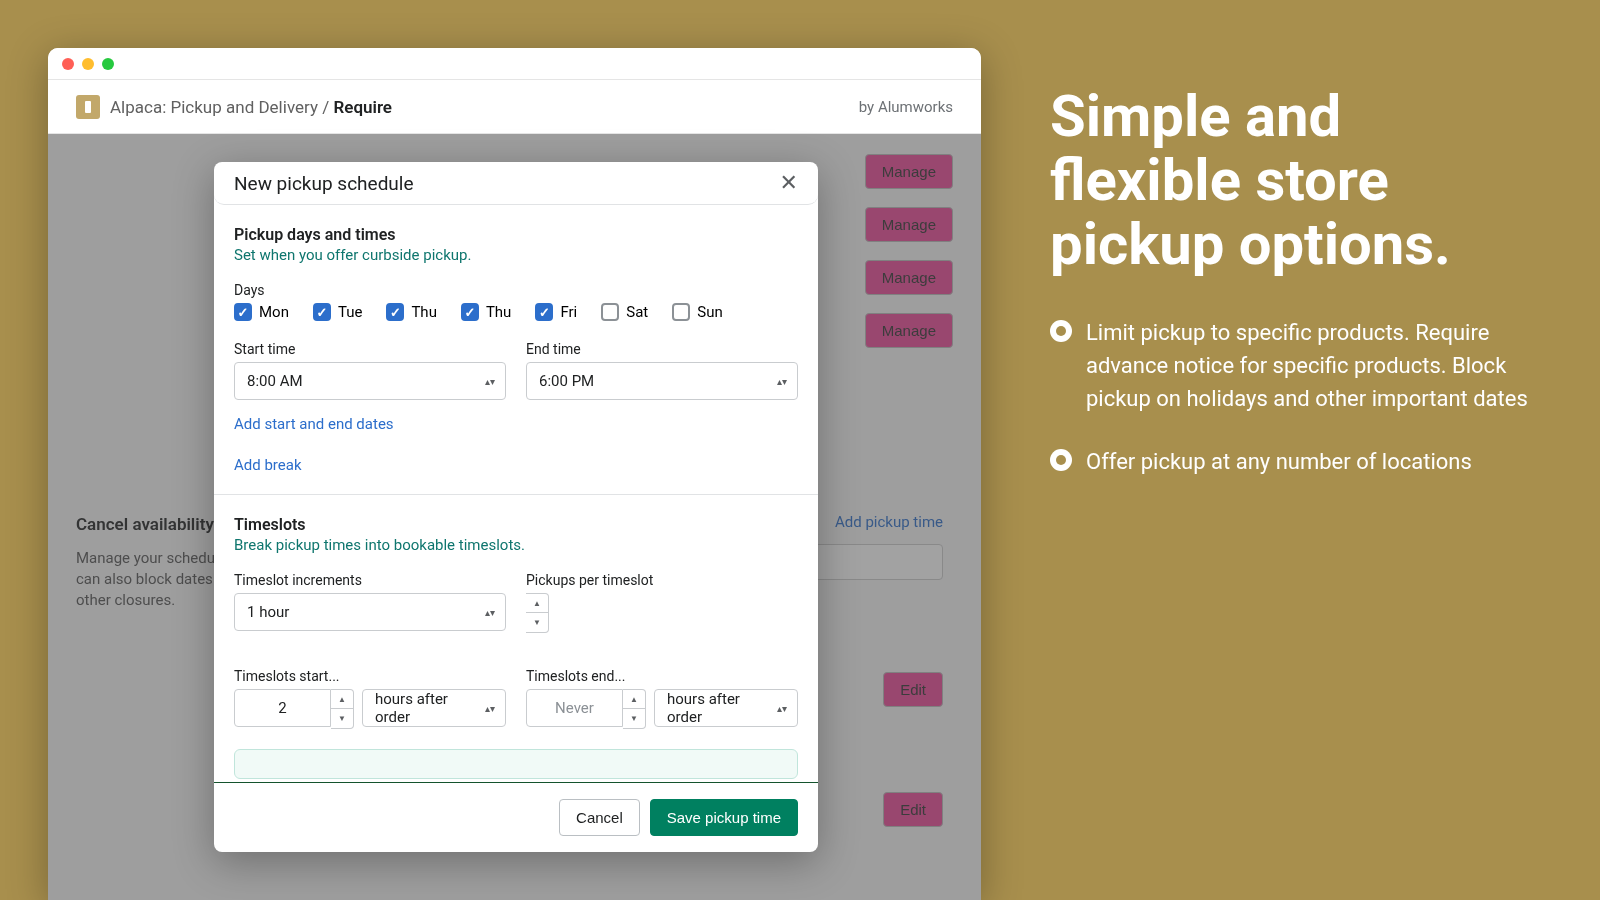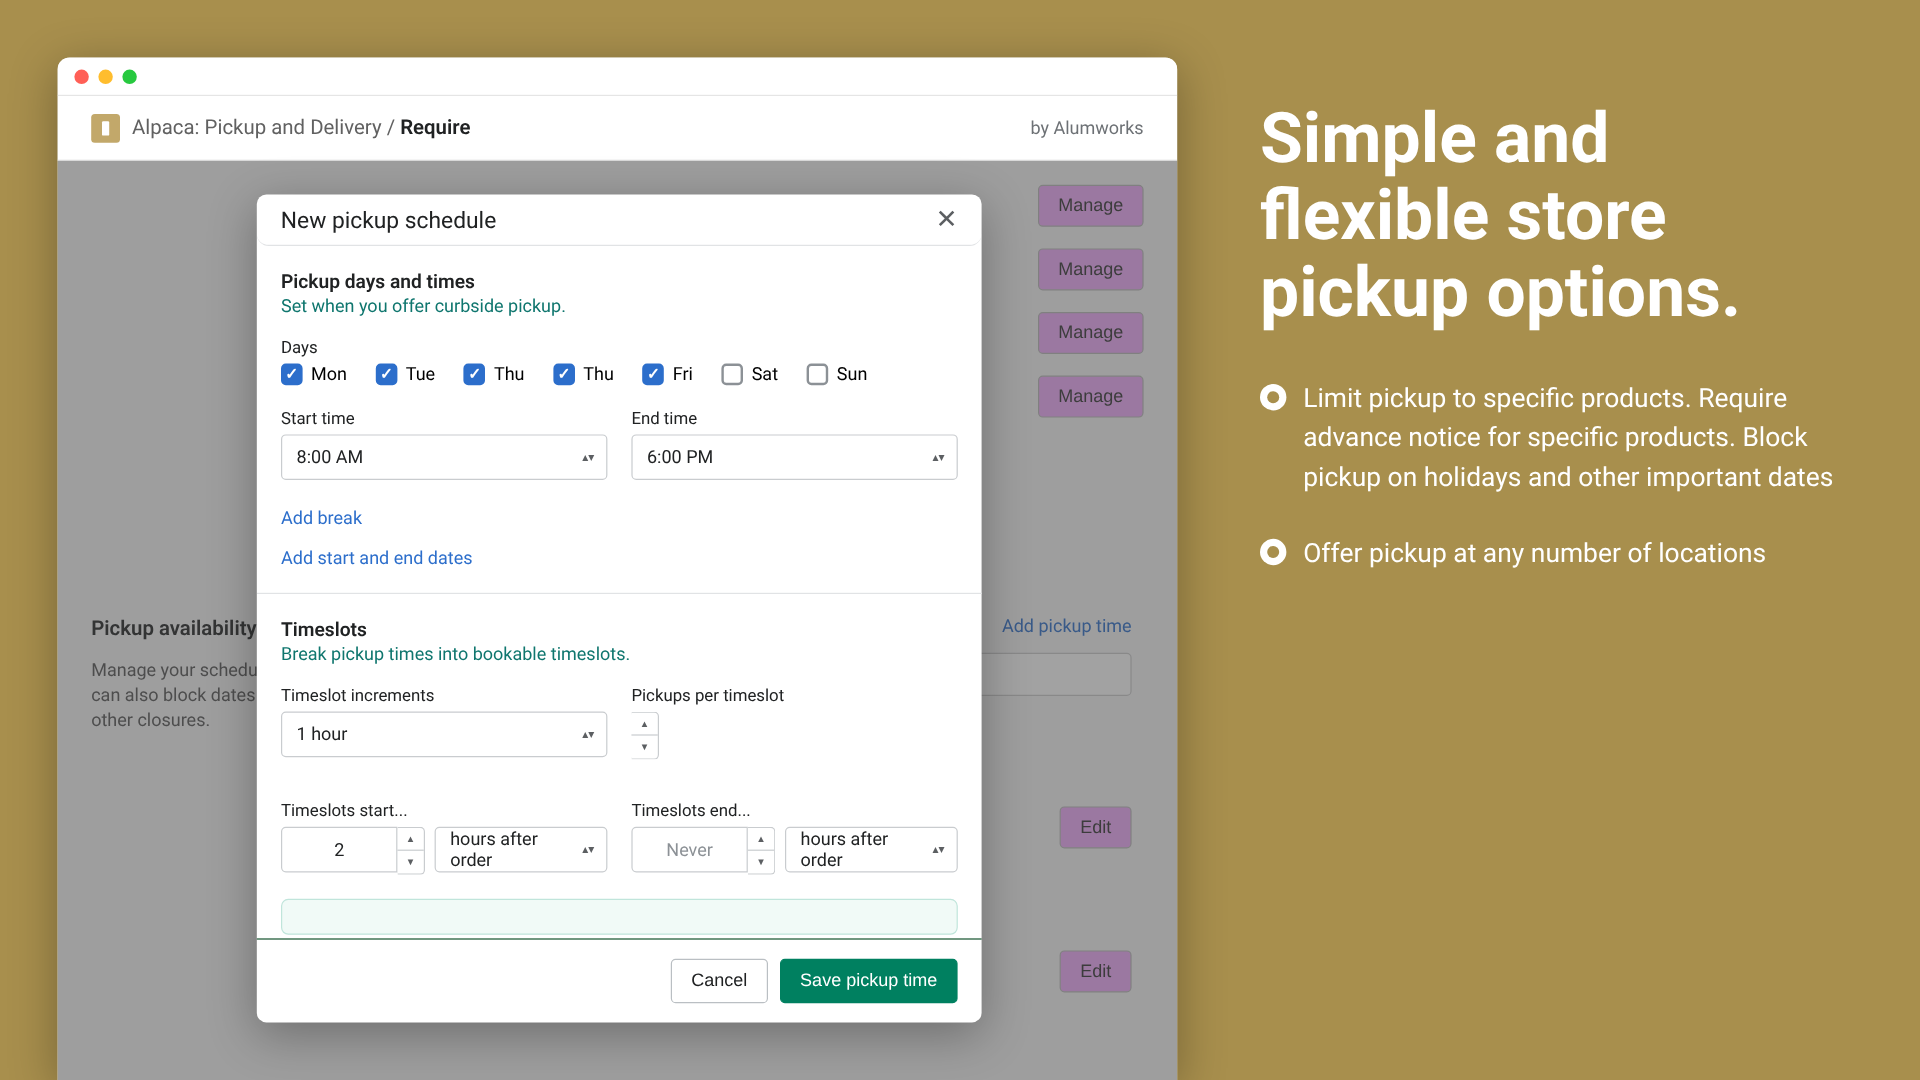--- a/index.html
+++ b/index.html
@@ -22,21 +22,21 @@
 .app-logo { width: 24px; height: 24px; background: #c2a86a; border-radius: 3px; margin-right: 10px; position: relative; }
 .app-logo::after { content:''; position:absolute; width:6px; height:12px; background:#fff; left:9px; top:6px; border-radius:1px;}
 .crumb { font-size: 17px; color: #616161; }
 .crumb strong { color: #202223; font-weight: 600; }
 .byline { margin-left: auto; font-size: 15px; color: #6d7175; }
 
 .app-body { position: relative; height: calc(100% - 86px); padding: 20px 28px; }
 .overlay { position: absolute; inset: 0; background: rgba(70,70,70,0.5); }
 
 .bg-row { display: flex; justify-content: flex-end; margin-bottom: 18px; }
-.bg-btn { background: #f0abfc; border: 1px solid #bbb; border-radius: 4px; padding: 8px 16px; font-size: 15px; color: #333; }
+.bg-btn { background: #ec4899; border: 1px solid #bbb; border-radius: 4px; padding: 8px 16px; font-size: 15px; color: #333; }
 .bg-left { position: absolute; left: 28px; top: 380px; width: 260px; }
 .bg-left h3 { font-size: 17px; font-weight: 600; color: #202223; margin-bottom: 14px; }
 .bg-left p { font-size: 15px; color: #555; line-height: 1.4; }
 .bg-link-right { position:absolute; right: 38px; top: 378px; }
 .bg-link-right a { color:#2c6ecb; font-size:15px; text-decoration:none; }
 .bg-card-slot { position:absolute; right:38px; top:410px; width:520px; height:36px; background:#fff; border:1px solid #ccc; border-radius:4px; }
 .bg-edit1 { position:absolute; right:38px; top:538px; }
 .bg-edit2 { position:absolute; right:38px; top:658px; }
 .bg-bottom-text { position:absolute; left:380px; top:680px; font-size:14px; color:#555; }
 
@@ -110,21 +110,21 @@
         <button class="bg-btn">Manage</button>
       </div>
     <div class="bg-row">
         <button class="bg-btn">Manage</button>
       </div>
     <div class="bg-row">
         <button class="bg-btn">Manage</button>
       </div>
 
     <div class="bg-left">
-      <h3>Pickup availability</h3>
+      <h3>Cancel availability</h3>
       <p>Manage your schedule for pickup. You can also block dates for holidays or other closures.</p>
     </div>
     <div class="bg-link-right"><a href="#">Add pickup time</a></div>
     <div class="bg-card-slot"></div>
     <div class="bg-edit1"><button class="bg-btn">Edit</button></div>
     <div class="bg-edit2"><button class="bg-btn">Edit</button></div>
     <div class="bg-bottom-text">Timeslots every 1 hour. 2 pickups per time slot.</div>
 
     <div class="overlay"></div>
 
@@ -178,22 +178,22 @@
                 </div>
             </div>
             <div class="col">
               <span class="lbl">End time</span>
               <div class="sel">
                   <span>6:00 PM</span>
                   <span class="caret">▴▾</span>
                 </div>
             </div>
           </div>
+          <div style="margin-top:14px"><a class="link" href="#">Add start and end dates</a></div>
           <div style="margin-top:22px"><a class="link" href="#">Add break</a></div>
-          <div style="margin-top:14px"><a class="link" href="#">Add start and end dates</a></div>
         </div>
 
         <div class="sect" style="border-bottom:none">
           <h3>Timeslots</h3>
           <p class="sub">Break pickup times into bookable timeslots.</p>
           <div class="cols">
             <div class="col">
               <span class="lbl">Timeslot increments</span>
               <div class="sel">
                   <span>1 hour</span>

